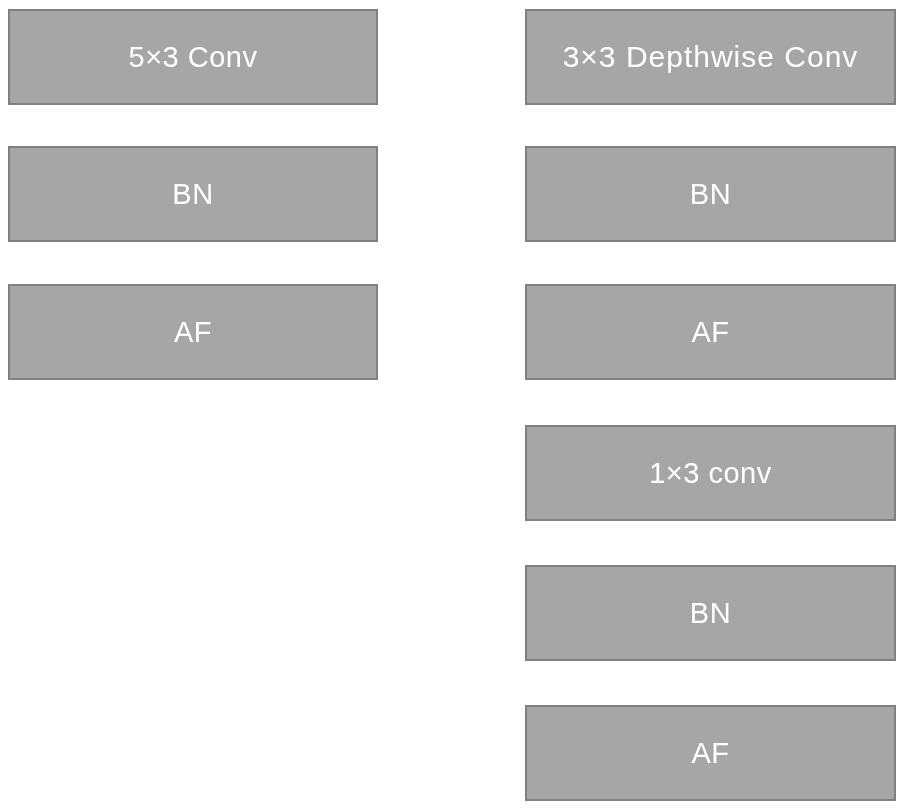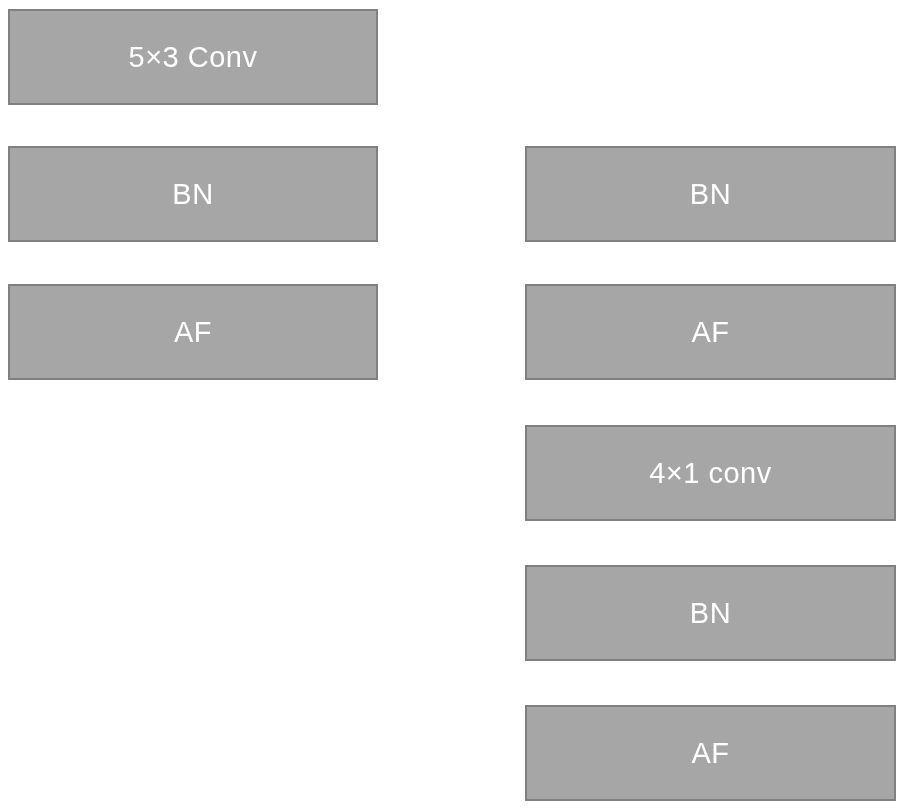--- a/index.html
+++ b/index.html
@@ -77,28 +77,31 @@
     </div>
     <div class="block i1">
       <span class="block-label">BN</span>
     </div>
     <div class="block i2">
       <span class="block-label">AF</span>
     </div>
   </div>
 
   <div class="column" id="column-depthwise">
+    <div class="block i0">
+      <span class="block-label">3×3 Depthwise  Conv</span>
+    </div>
     <div class="block i1">
       <span class="block-label">BN</span>
     </div>
     <div class="block i2">
       <span class="block-label">AF</span>
     </div>
     <div class="block i3">
-      <span class="block-label">4×1 conv</span>
+      <span class="block-label">1×3 conv</span>
     </div>
     <div class="block i4">
       <span class="block-label">BN</span>
     </div>
     <div class="block i5">
       <span class="block-label">AF</span>
     </div>
   </div>
 
 </div>

